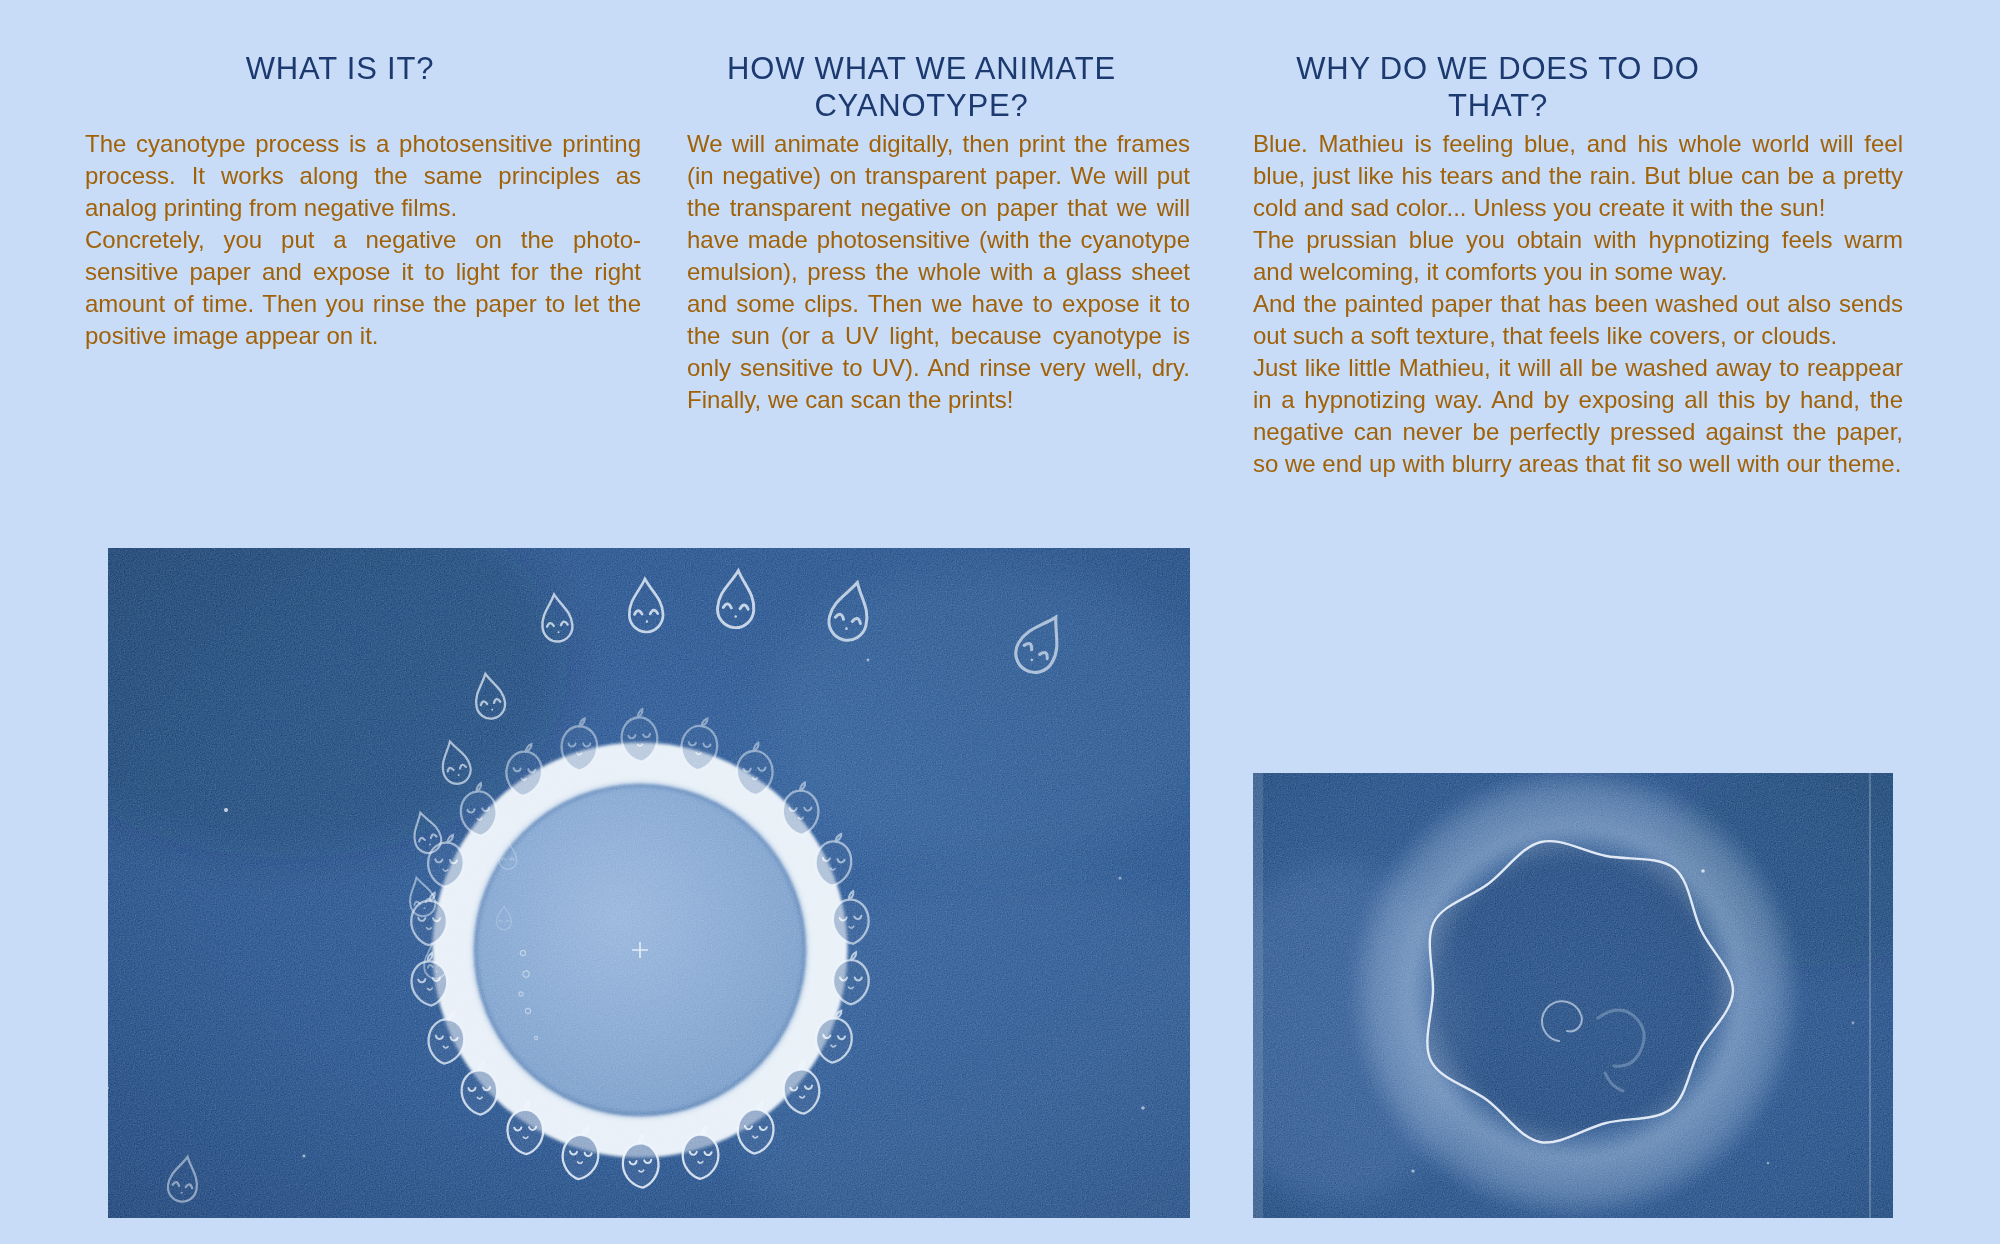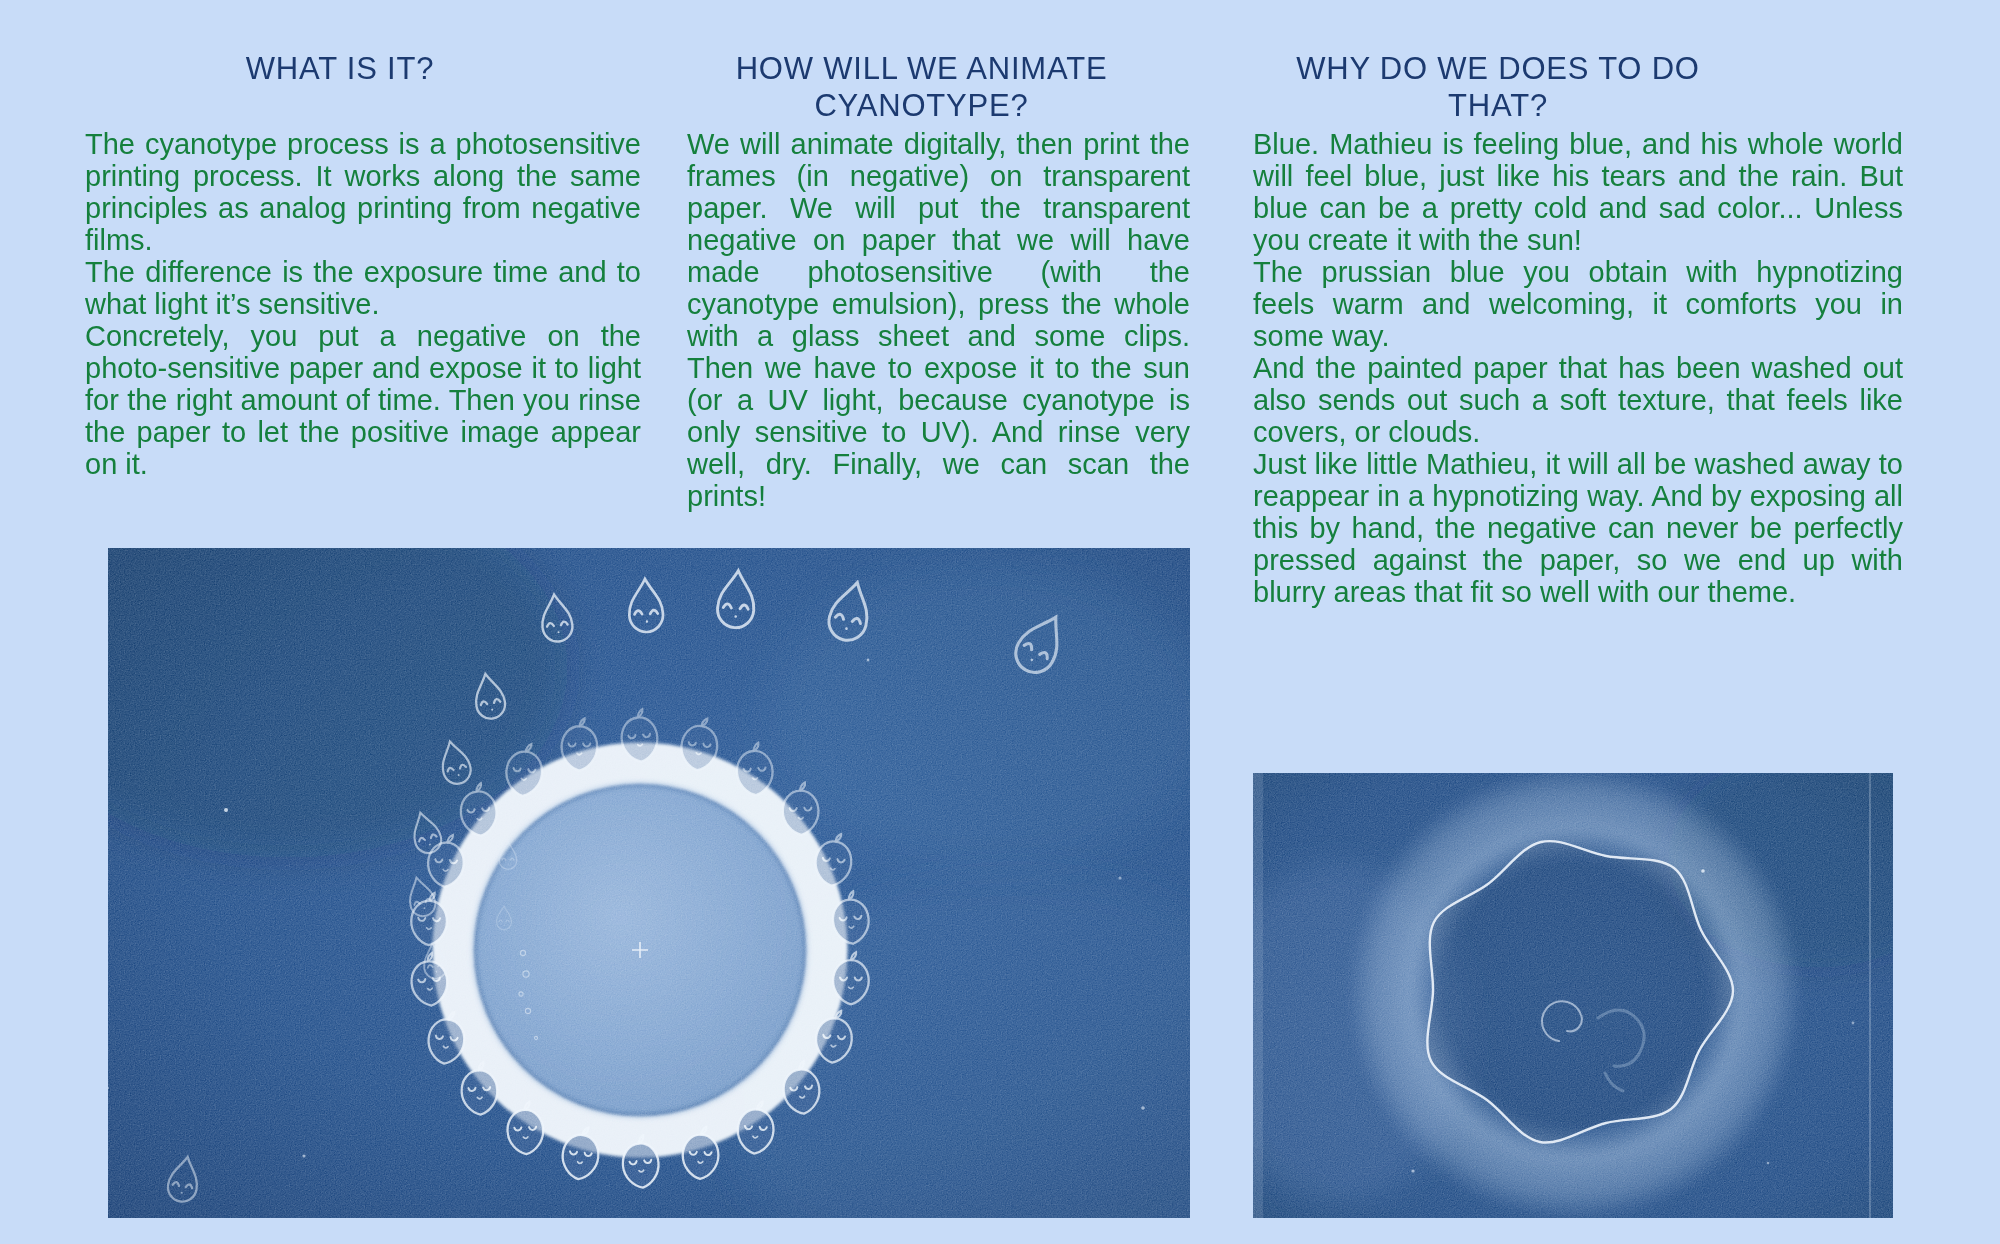--- a/index.html
+++ b/index.html
@@ -17,45 +17,44 @@
   .col-heading{
     font-size:31px;line-height:37px;letter-spacing:.8px;
     text-align:center;color:#1c3a70;font-weight:400;
   }
   .col-heading span{display:block}
   #col1 .col-heading{padding-right:46px}
   #col2 .col-heading{padding-right:34px}
   #col3 .col-heading{padding-right:160px}
   .col-body{position:absolute;top:104px;left:0;right:0}
   .col-body p{
-    margin:0;font-size:29px;line-height:32px;
-    text-align:justify;color:#15803d;
+    margin:0;font-size:24px;line-height:32px;
+    text-align:justify;color:#a16207;
   }
   figure{position:absolute;margin:0;padding:0}
   #print-main{left:108px;top:548px;width:1082px;height:670px}
   #print-side{left:1253px;top:773px;width:640px;height:445px}
   figure svg{display:block;width:100%;height:100%}
 </style>
 </head>
 <body>
 
 <section class="column" id="col1">
   <h2 class="col-heading">
     <span>WHAT IS IT?</span>
   </h2>
   <div class="col-body">
     <p>The cyanotype process is a photosensitive printing process. It works along the same principles as analog printing from negative films.</p>
-    <p>The difference is the exposure time and to what light it’s sensitive.</p>
     <p>Concretely, you put a negative on the photo-sensitive paper and expose it to light for the right amount of time. Then you rinse the paper to let the positive image appear on it.</p>
   </div>
 </section>
 
 <section class="column" id="col2">
   <h2 class="col-heading">
-    <span>HOW WILL WE ANIMATE</span>
+    <span>HOW WHAT WE ANIMATE</span>
     <span>CYANOTYPE?</span>
   </h2>
   <div class="col-body">
     <p>We will animate digitally, then print the frames (in negative) on transparent paper. We will put the transparent negative on paper that we will have made photosensitive (with the cyanotype emulsion), press the whole with a glass sheet and some clips. Then we have to expose it to the sun (or a UV light, because cyanotype is only sensitive to UV). And rinse very well, dry. Finally, we can scan the prints!</p>
   </div>
 </section>
 
 <section class="column" id="col3">
   <h2 class="col-heading">
     <span>WHY DO WE DOES TO DO THAT?</span>

